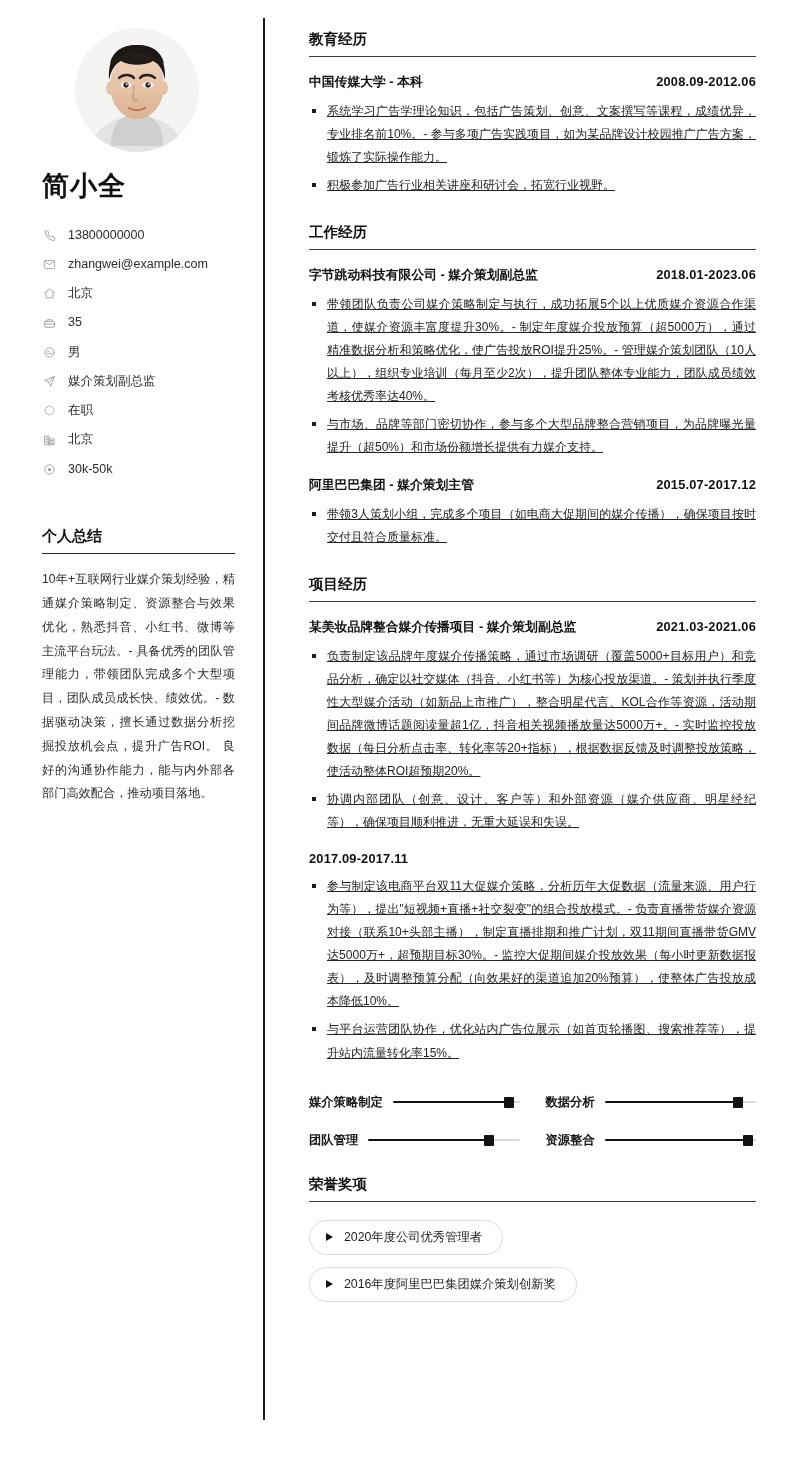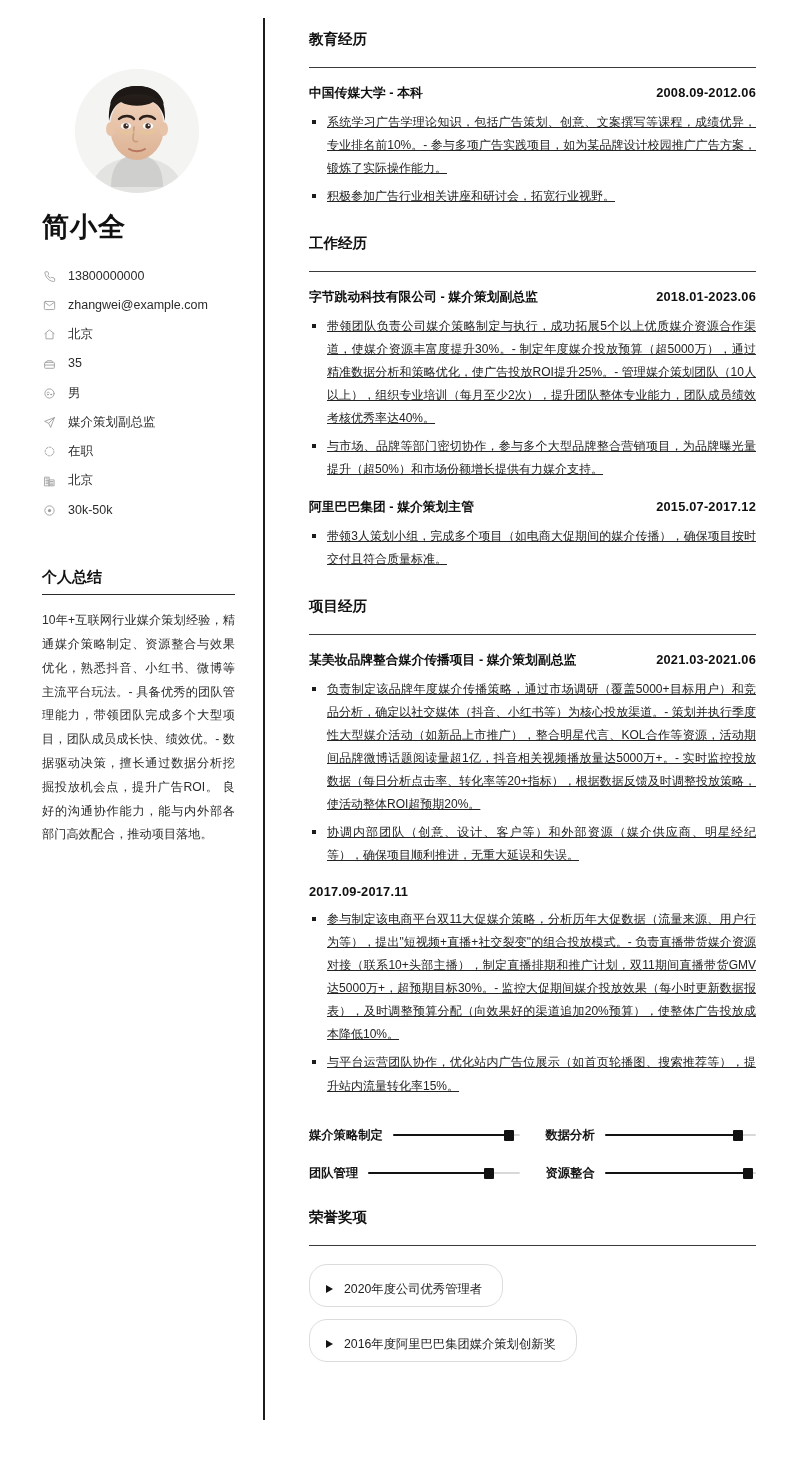--- a/index.html
+++ b/index.html
@@ -17,21 +17,20 @@
     display: flex;
     align-items: flex-start;
     padding: 0;
   }
 
   
   .sidebar {
     width: 263px;
     flex: 0 0 263px;
     padding: 28px 28px 30px 38px;
-    margin-top: 41px;
   }
   .photo-wrap {
     width: 124px;
     height: 124px;
     margin: 0 auto 16px auto;
     border-radius: 50%;
     overflow: hidden;
     background: #f2f2f2;
     position: relative;
   }
@@ -94,21 +93,21 @@
   
   .main {
     flex: 1;
     padding: 30px 38px 26px 46px;
   }
   .section { margin-bottom: 26px; }
   .section-heading {
     font-size: 14.5px;
     font-weight: 700;
     color: #111;
-    padding-bottom: 18px;
+    padding-bottom: 7px;
     border-bottom: 1.5px solid #3a3a3a;
     margin-bottom: 16px;
   }
   .entry { margin-bottom: 17px; }
   .entry-head {
     display: flex;
     justify-content: space-between;
     align-items: baseline;
     gap: 0;
     margin-bottom: 9px;
@@ -199,21 +198,21 @@
   }
 
   
   .award-list { padding-top: 2px; }
   .award-chip {
     display: inline-flex;
     align-items: center;
     gap: 11px;
     border: 1px solid #dcdcdc;
     border-radius: 18px;
-    padding: 16px 20px 8px 16px;
+    padding: 8px 20px 8px 16px;
     margin-bottom: 12px;
     font-size: 12.3px;
     color: #1d1d1d;
     background: #fff;
   }
   .award-row { display: block; }
   .tri-icon {
     width: 0; height: 0;
     border-left: 7px solid #141414;
     border-top: 4.5px solid transparent;

